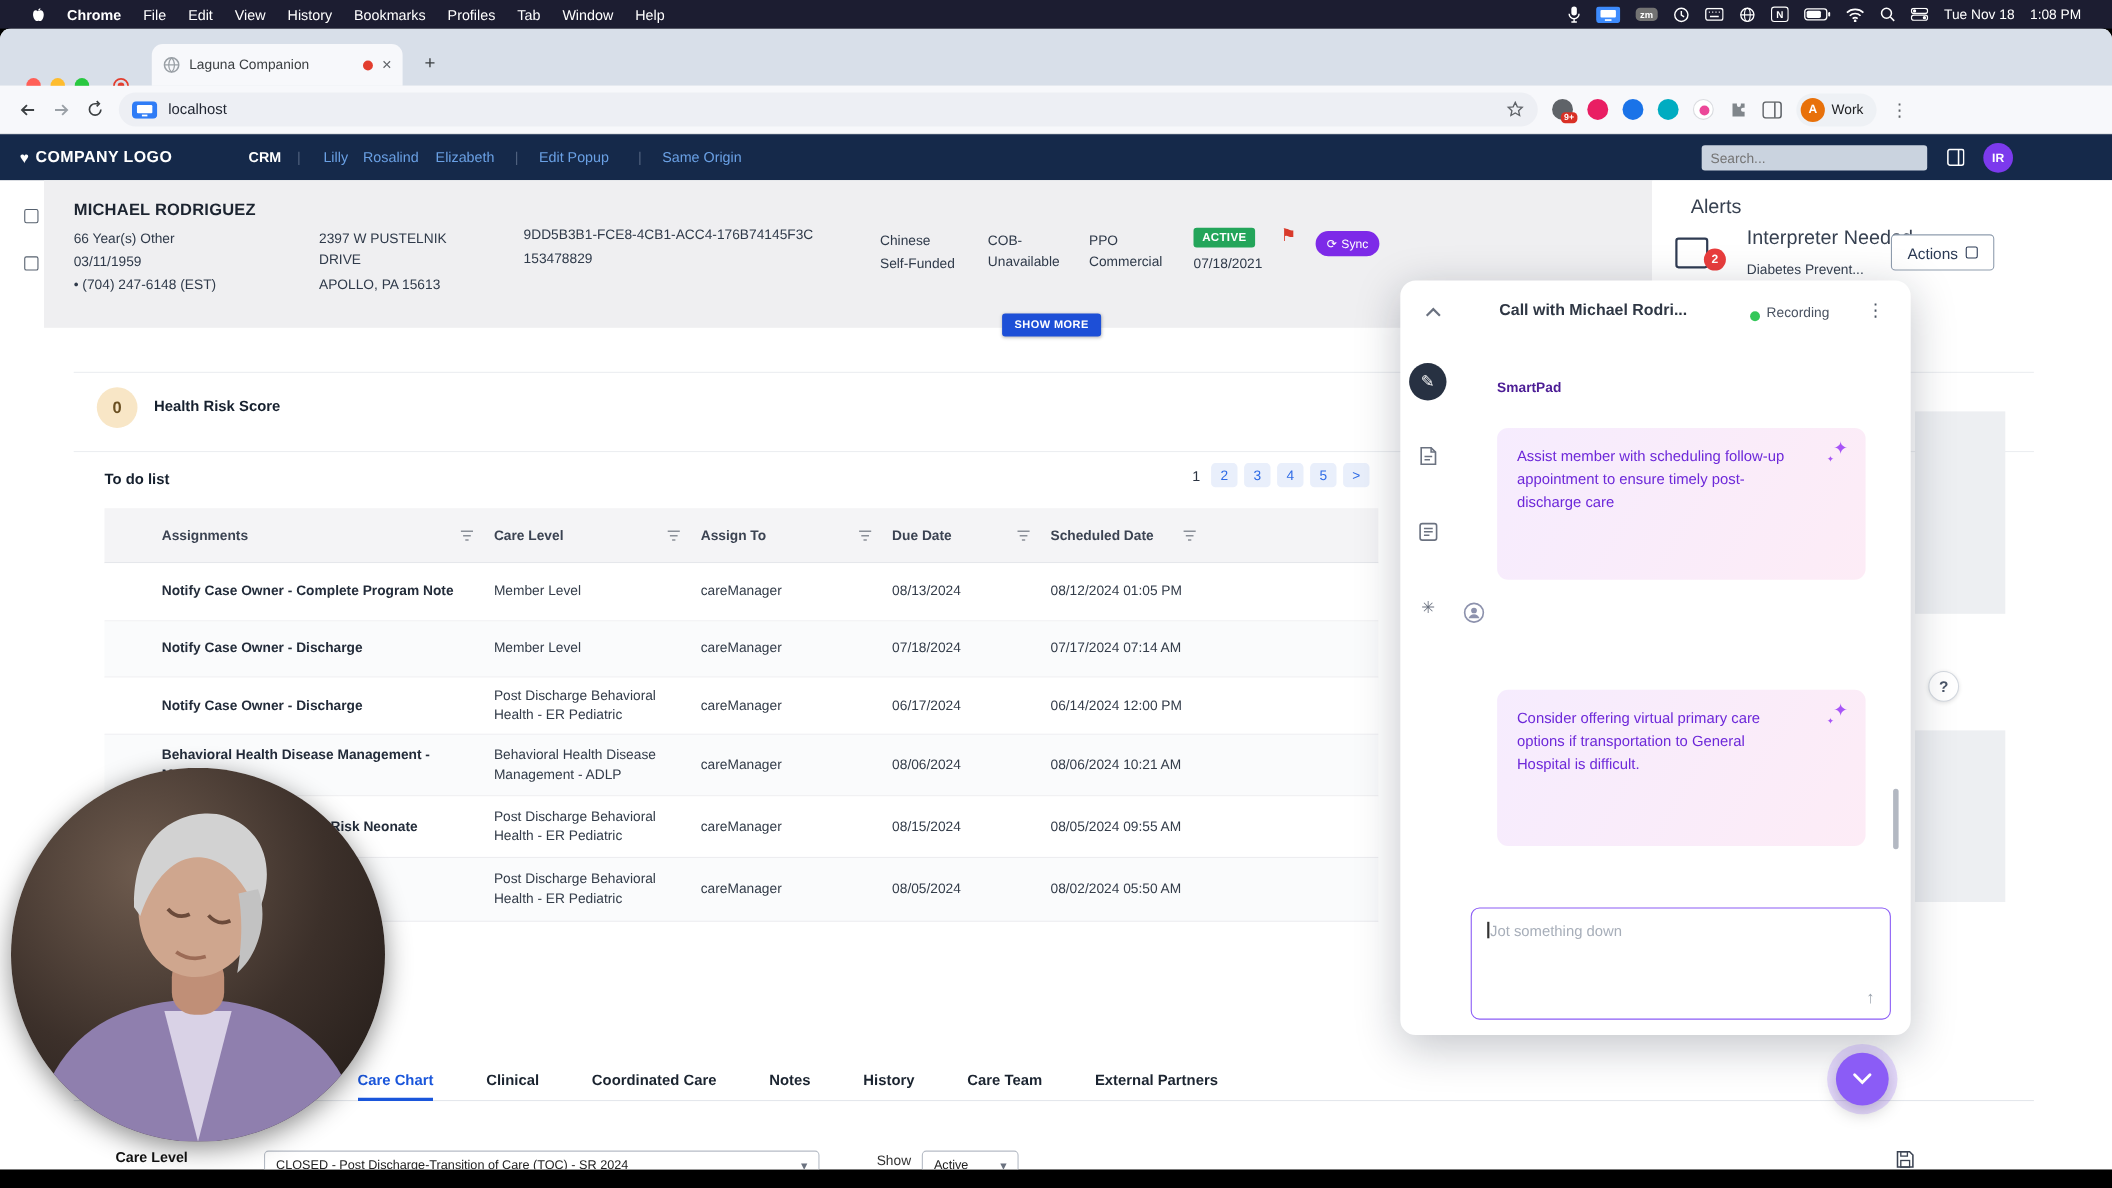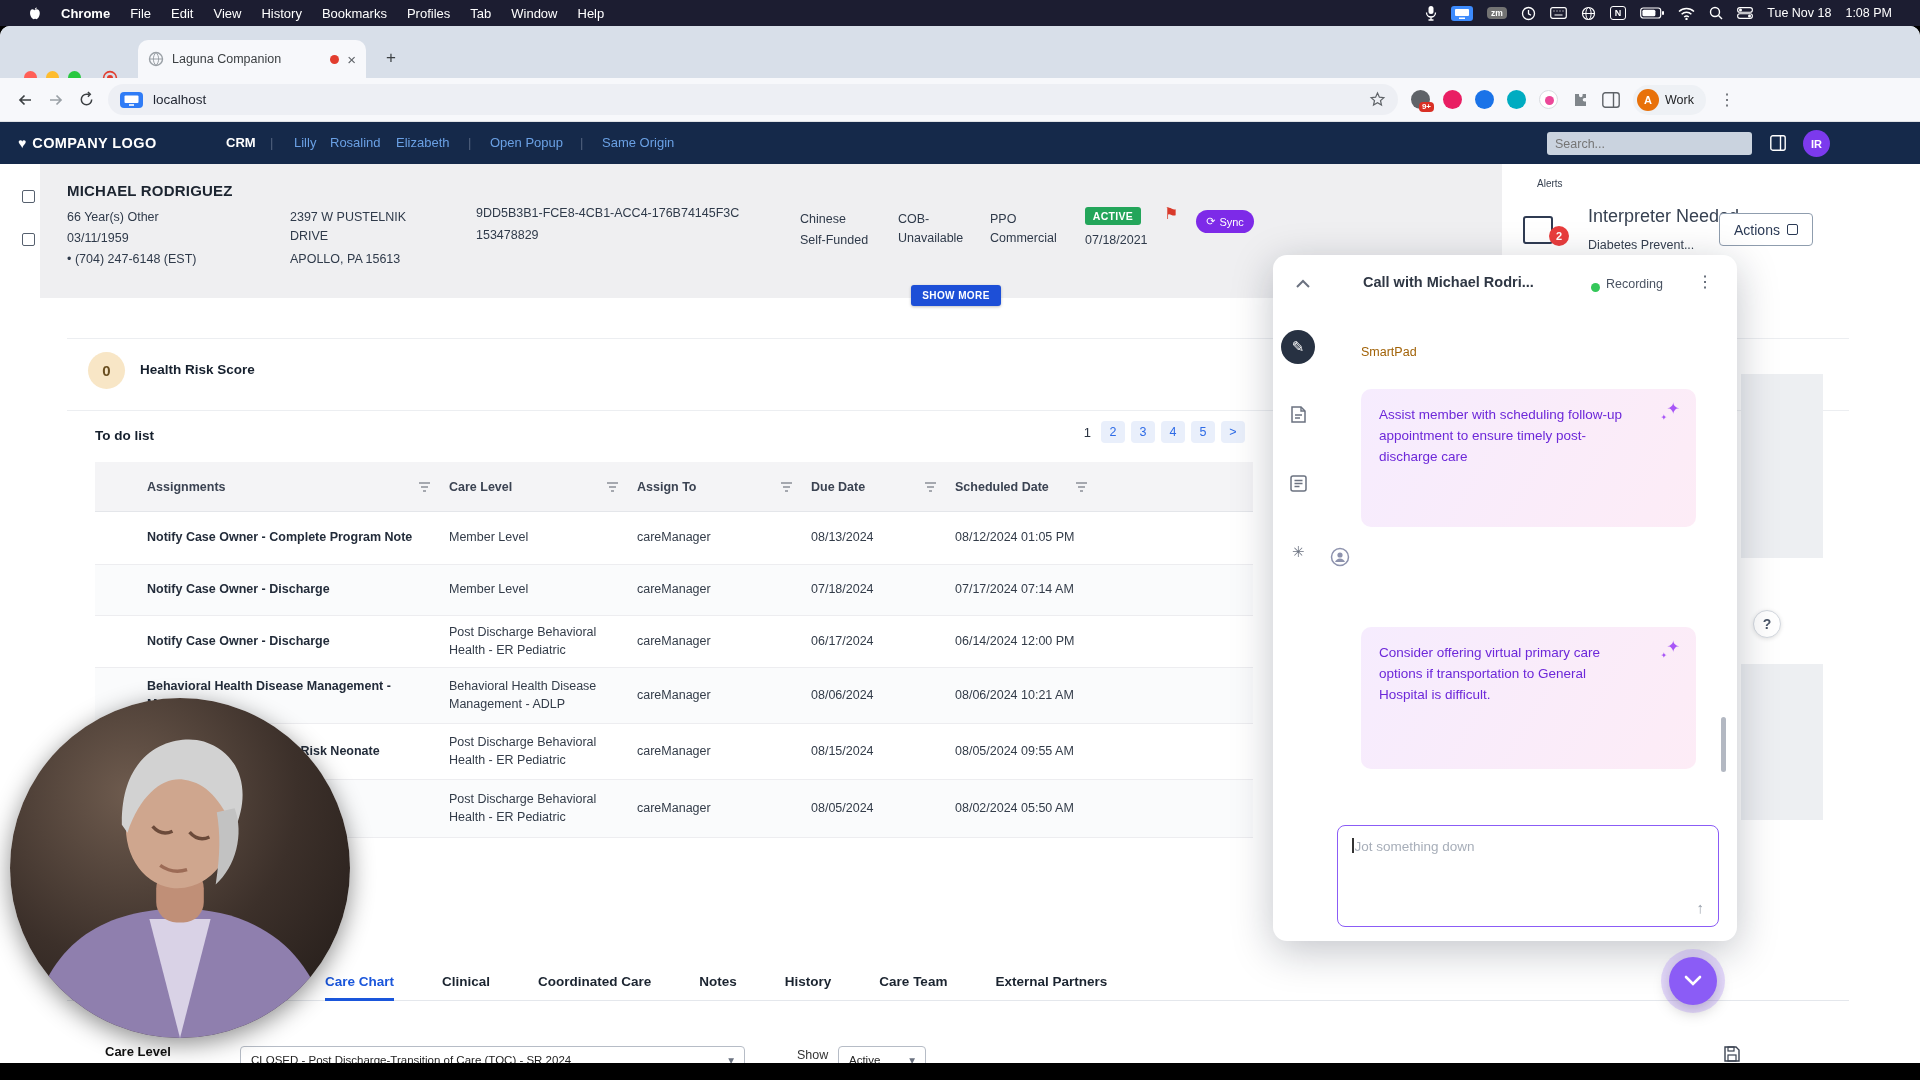--- a/index.html
+++ b/index.html
@@ -279,21 +279,21 @@
     <span class="abs" style="left:18px;display:flex;align-items:center;gap:6px;height:42px">
       <span style="font-size:14px">♥</span>
       <span style="font-size:14.5px;font-weight:700;letter-spacing:.4px">COMPANY LOGO</span>
     </span>
     <span class="abs" style="left:226px;font-weight:700">CRM</span>
     <span class="abs nav-div" style="left:270px">|</span>
     <span class="abs nav-link" style="left:294px">Lilly</span>
     <span class="abs nav-link" style="left:330px">Rosalind</span>
     <span class="abs nav-link" style="left:396px">Elizabeth</span>
     <span class="abs nav-div" style="left:468px">|</span>
-    <span class="abs nav-link" style="left:490px">Open Popup</span>
+    <span class="abs nav-link" style="left:490px">Edit Popup</span>
     <span class="abs nav-div" style="left:580px">|</span>
     <span class="abs nav-link" style="left:602px">Same Origin</span>
     <input id="crm-search" placeholder="Search..." style="">
     <span class="abs" style="left:1770px;top:13px;height:auto;line-height:1">
         <svg width="16" height="16" viewBox="0 0 16 16">
           <rect x=".8" y=".8" width="14.4" height="14.4" rx="2" stroke="#fff" fill="none" stroke-width="1.4"></rect>
           <path d="M10.5 1v14" stroke="#fff" stroke-width="1.4"></path>
         </svg>
       </span>
     <span id="crm-avatar">IR</span>
@@ -324,21 +324,21 @@
     <div id="active-badge">ACTIVE</div>
     <div class="bl" style="left:1085px;top:67px">07/18/2021</div>
 
     <span class="abs" style="left:1164px;top:40px;font-size:16px;color:#d93a2b">⚑</span>
     <div id="sync-btn">
       <span>⟳</span>
       <span>Sync</span>
     </div>
 
     <div id="alerts-card">
-      <div style="position:absolute;left:35px;top:14px;font-size:10px;color:#374151">Alerts</div>
+      <div style="position:absolute;left:35px;top:14px;font-size:18px;color:#374151">Alerts</div>
       <span style="position:absolute;left:21px;top:52px;width:30px;height:28px;border:2.5px solid #2f3b52;border-radius:3px"></span>
       <span id="alert-badge">2</span>
       <div style="position:absolute;left:86px;top:42px;font-size:18px;color:#374151">Interpreter Needed</div>
       <div style="position:absolute;left:86px;top:74px;font-size:12.5px;color:#374151">Diabetes Prevent...</div>
       <div id="actions-btn">
         <span>Actions</span>
         <span class="mini-sq"></span>
       </div>
     </div>
   </div>
@@ -503,21 +503,21 @@
         </svg>
       </span>
     <span style="position:absolute;left:16px;top:219px">
         <svg width="19" height="19" viewBox="0 0 19 19">
           <rect x="2" y="2" width="15" height="15" rx="2" stroke="#6b7280" fill="none" stroke-width="1.5"></rect>
           <path d="M5.5 6.5h8M5.5 9.5h8M5.5 12.5h5" stroke="#6b7280" stroke-width="1.4"></path>
         </svg>
       </span>
     <span style="position:absolute;left:19px;top:288px;font-size:15px;color:#6b7280">✳</span>
 
-    <span style="position:absolute;left:88px;top:90px;font-size:12.5px;color:#a16207;font-weight:400">SmartPad</span>
+    <span style="position:absolute;left:88px;top:90px;font-size:12.5px;color:#4c1d95;font-weight:700">SmartPad</span>
 
     <div class="cp-card" style="top:134px;min-height:138px">
       <span>Assist member with scheduling follow-up appointment to ensure timely post-discharge care</span>
       <span class="sparkle"><span>✦</span><span class="sm">✦</span></span>
     </div>
 
     <span style="position:absolute;left:57px;top:292px">
         <svg width="20" height="20" viewBox="0 0 20 20">
           <circle cx="10" cy="10" r="8.5" stroke="#8d92ad" fill="none" stroke-width="1.5"></circle>
           <circle cx="10" cy="8" r="2.6" fill="#8d92ad"></circle>

